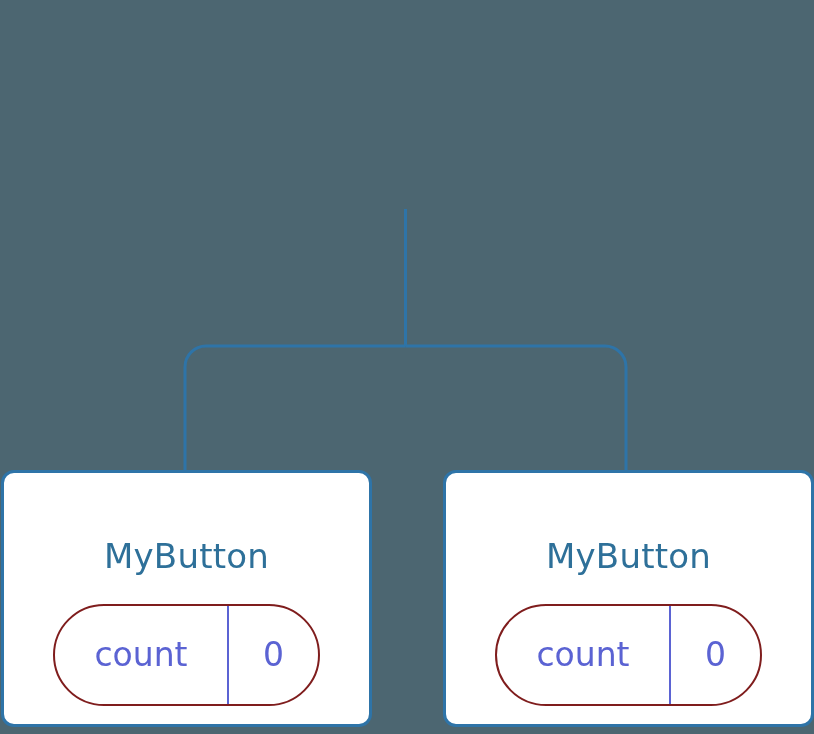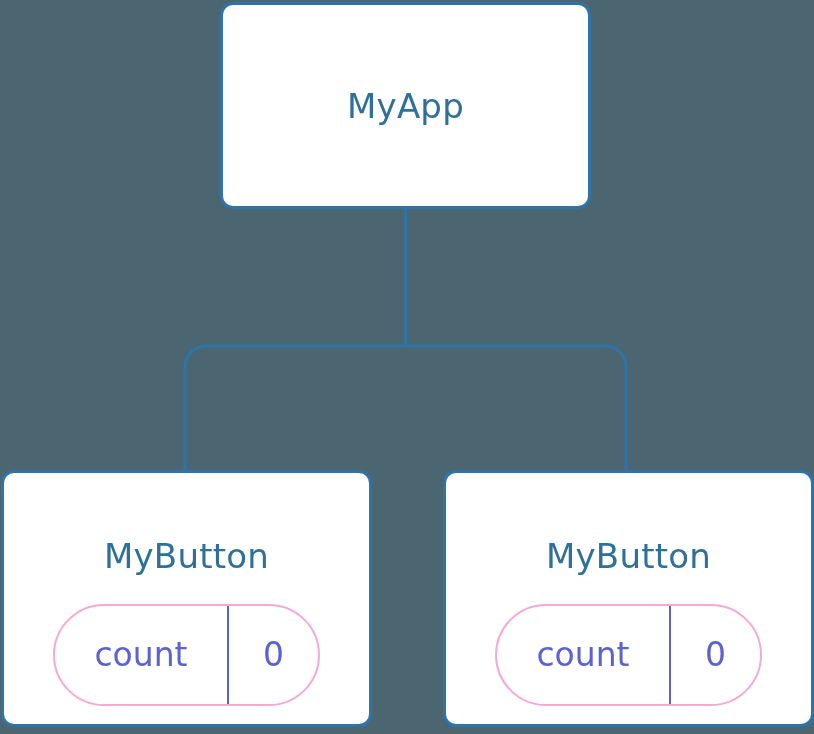--- a/index.html
+++ b/index.html
@@ -82,21 +82,21 @@
     margin-top: 47px;
   }
 
   
   .state-pill {
     display: flex;
     align-items: stretch;
     height: 102px;
     width: 267px;
     margin-top: 31px;
-    border: 2px solid #f9a8d4;
+    border: 2px solid #7f1d1d;
     border-radius: 51px;
     box-sizing: border-box;
     background: #ffffff;
     overflow: hidden;
   }
 
   .state-key,
   .state-value {
     display: flex;
     align-items: center;
@@ -125,23 +125,20 @@
 
   <svg id="connectors" viewBox="0 0 814 734" width="814" height="734" xmlns="http://www.w3.org/2000/svg" aria-hidden="true">
 
     <path d="M 405.5 209 L 405.5 346" fill="none" stroke="#2e74a8" stroke-width="3" stroke-linecap="butt"></path>
 
     <path d="M 405.5 346 L 206 346 A 21 21 0 0 0 185 367 L 185 472" fill="none" stroke="#2e74a8" stroke-width="3" stroke-linecap="butt" stroke-linejoin="round"></path>
 
     <path d="M 405.5 346 L 605 346 A 21 21 0 0 1 626 367 L 626 472" fill="none" stroke="#2e74a8" stroke-width="3" stroke-linecap="butt" stroke-linejoin="round"></path>
   </svg>
 
-  <div class="node node-root" id="node-root">
-    <span class="node-title">MyApp</span>
-  </div>
 
   <div class="node node-child" id="node-child-0">
     <span class="node-title">MyButton</span>
     <div class="state-pill">
       <span class="state-key">count</span>
       <span class="state-value">0</span>
     </div>
   </div>
 
   <div class="node node-child" id="node-child-1">

